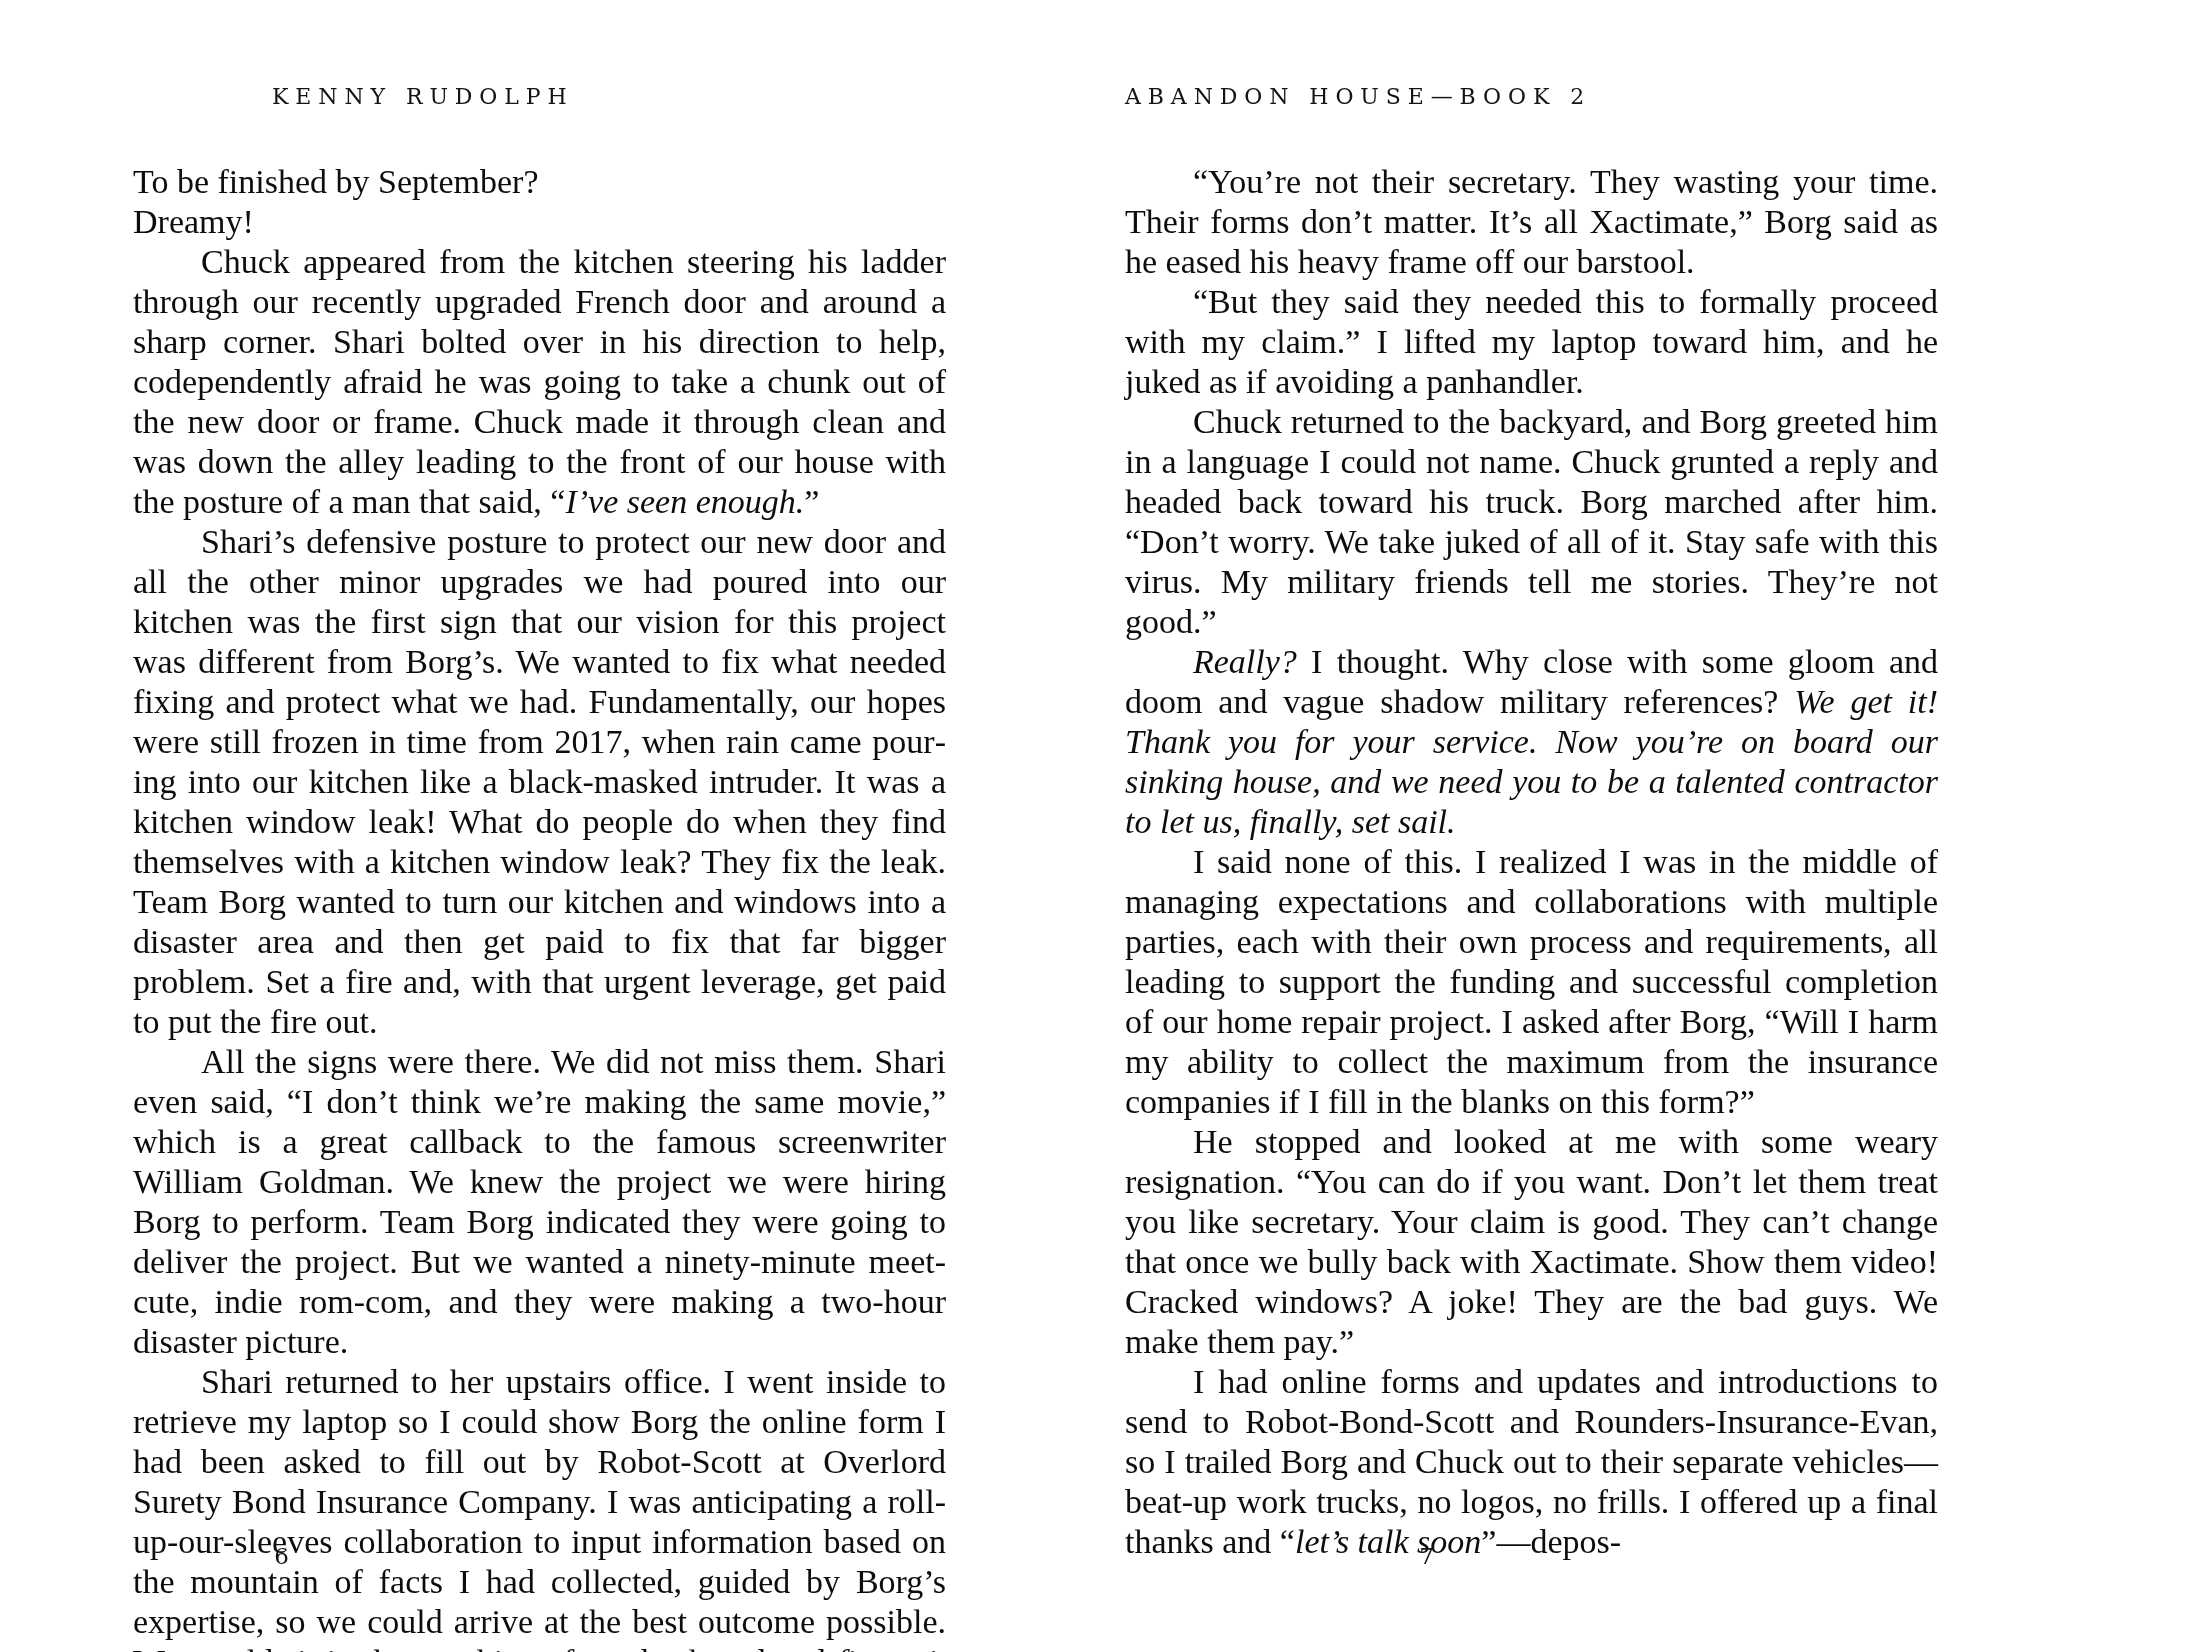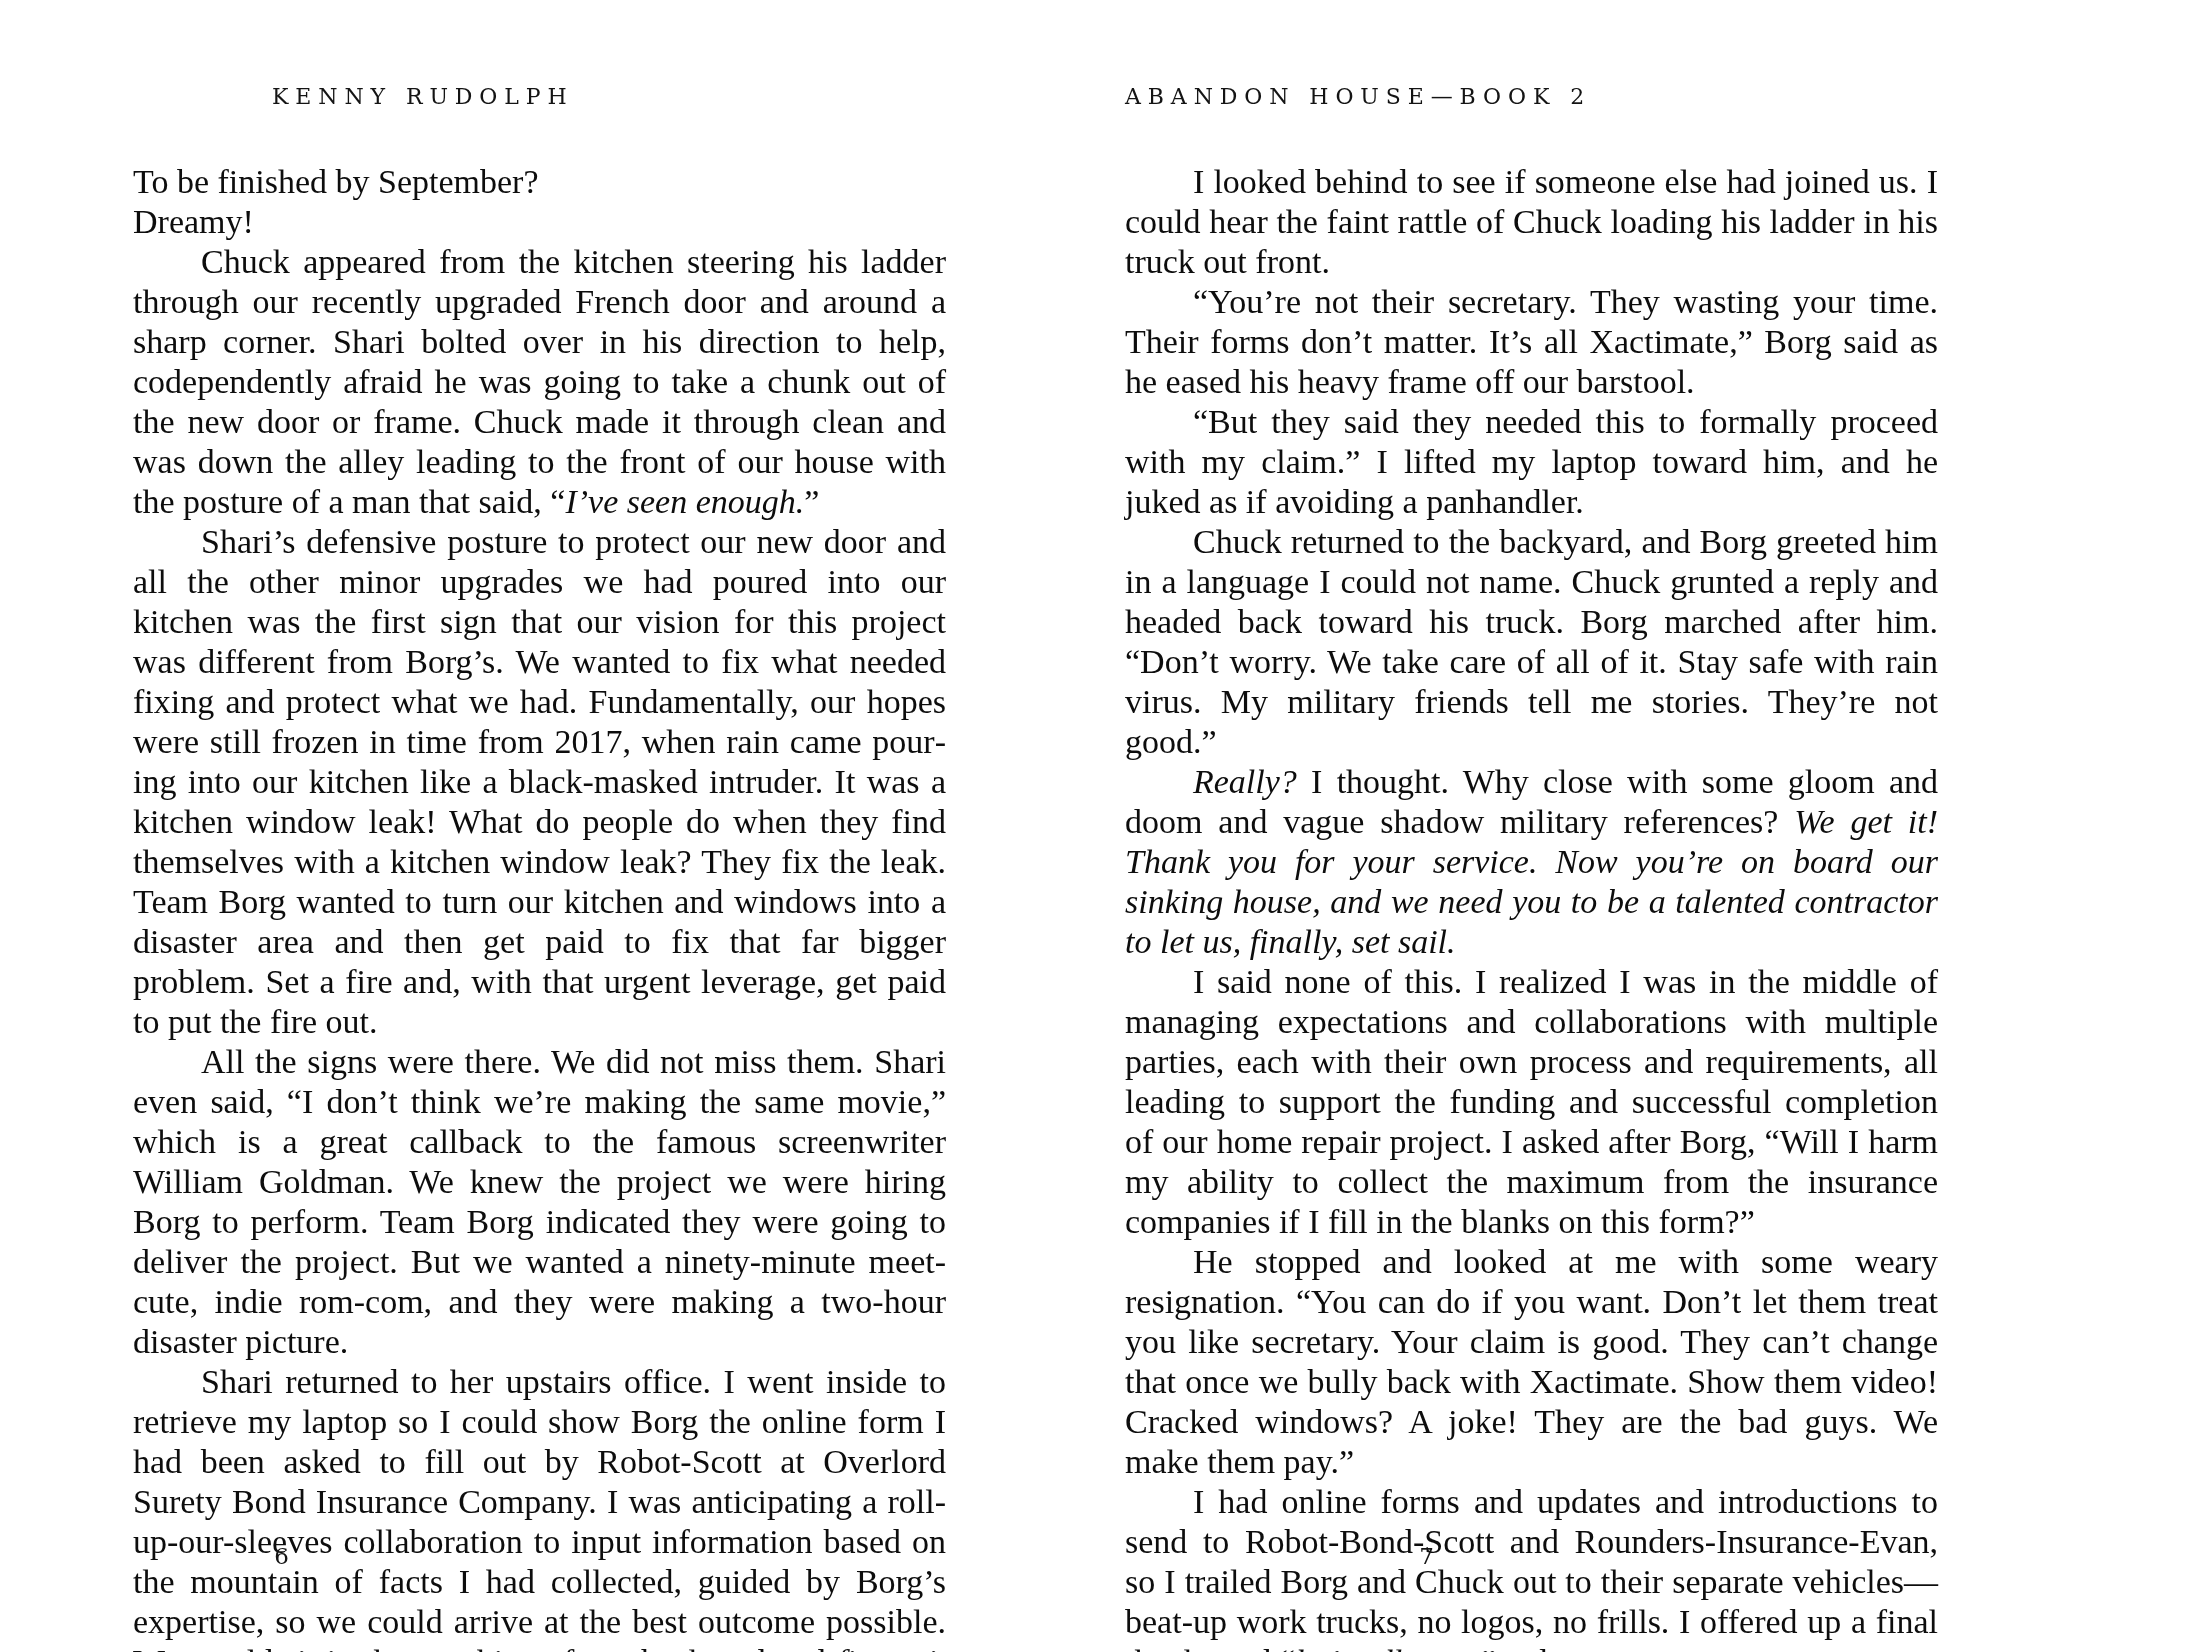--- a/index.html
+++ b/index.html
@@ -120,27 +120,26 @@
     <div class="folio">6</div>
   </div>
 
   <div class="page page-right">
 
     <div class="runhead">ABANDON HOUSE—BOOK 2</div>
 
     <div class="textblock">
 
 
-      <p class="openline">I looked behind to see if someone else had joined us. I could hear the faint rattle of Chuck loading his ladder in his truck out front.</p>
 
       <p class="openline">“You’re not their secretary. They wasting your time. Their forms don’t matter. It’s all Xactimate,” Borg said as he eased his heavy frame off our barstool.</p>
 
       <p class="openline">“But they said they needed this to formally proceed with my claim.” I lifted my laptop toward him, and he juked as if avoiding a panhandler.</p>
 
-      <p class="openline">Chuck returned to the backyard, and Borg greeted him in a language I could not name. Chuck grunted a reply and headed back toward his truck. Borg marched after him. “Don’t worry. We take care of all of it. Stay safe with rain virus. My military friends tell me stories. They’re not good.”</p>
+      <p class="openline">Chuck returned to the backyard, and Borg greeted him in a language I could not name. Chuck grunted a reply and headed back toward his truck. Borg marched after him. “Don’t worry. We take juked of all of it. Stay safe with this virus. My military friends tell me stories. They’re not good.”</p>
 
       <p class="openline"><em>Really?</em> I thought. Why close with some gloom and doom and vague shadow military references? <em>We get it! Thank you for your ser­vice. Now you’re on board our sinking house, and we need you to be a talented contractor to let us, finally, set sail.</em></p>
 
       <p class="openline">I said none of this. I realized I was in the middle of managing expectations and collaborations with multiple parties, each with their own process and requirements, all leading to support the funding and successful completion of our home repair project. I asked after Borg, “Will I harm my ability to collect the maximum from the insurance companies if I fill in the blanks on this form?”</p>
 
       <p class="openline">He stopped and looked at me with some weary resignation. “You can do if you want. Don’t let them treat you like secretary. Your claim is good. They can’t change that once we bully back with Xactimate. Show them video! Cracked windows? A joke! They are the bad guys. We make them pay.”</p>
 
 
       <p class="openline">I had online forms and updates and introductions to send to Robot-Bond-Scott and Rounders-Insurance-Evan, so I trailed Borg and Chuck out to their separate vehicles—beat-up work trucks, no logos, no frills. I offered up a final thanks and “<em>let’s talk soon</em>”—depos-</p>
 

